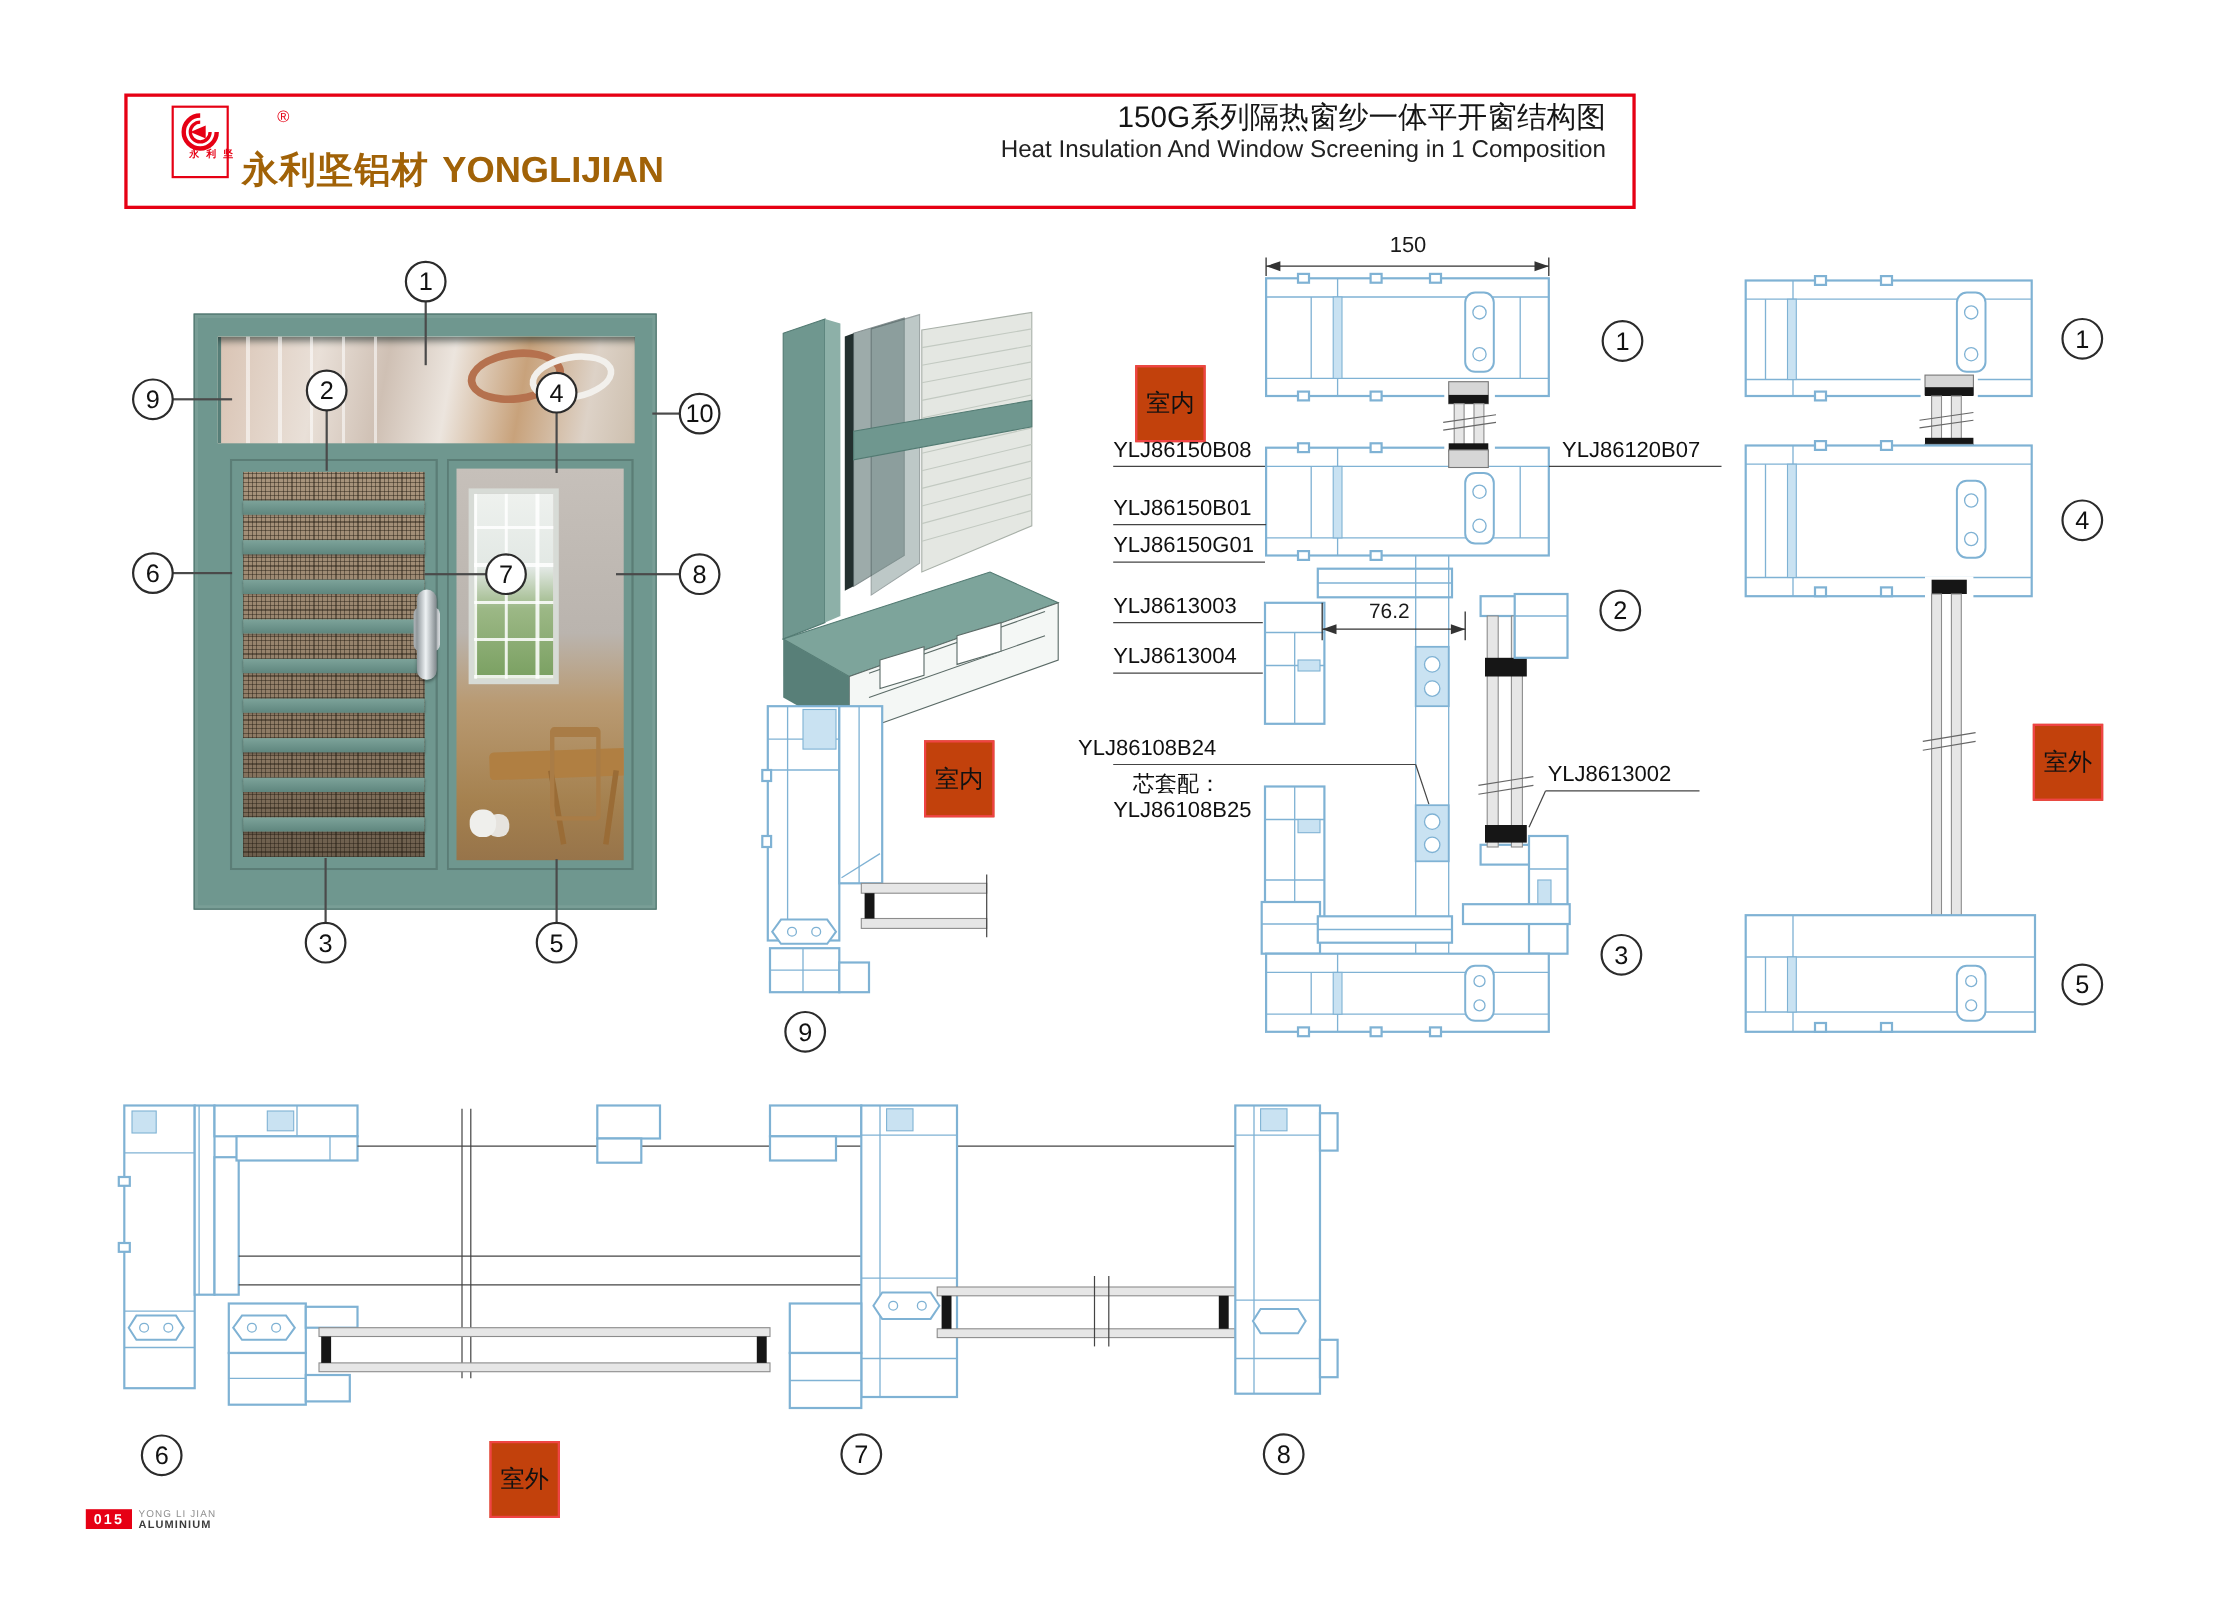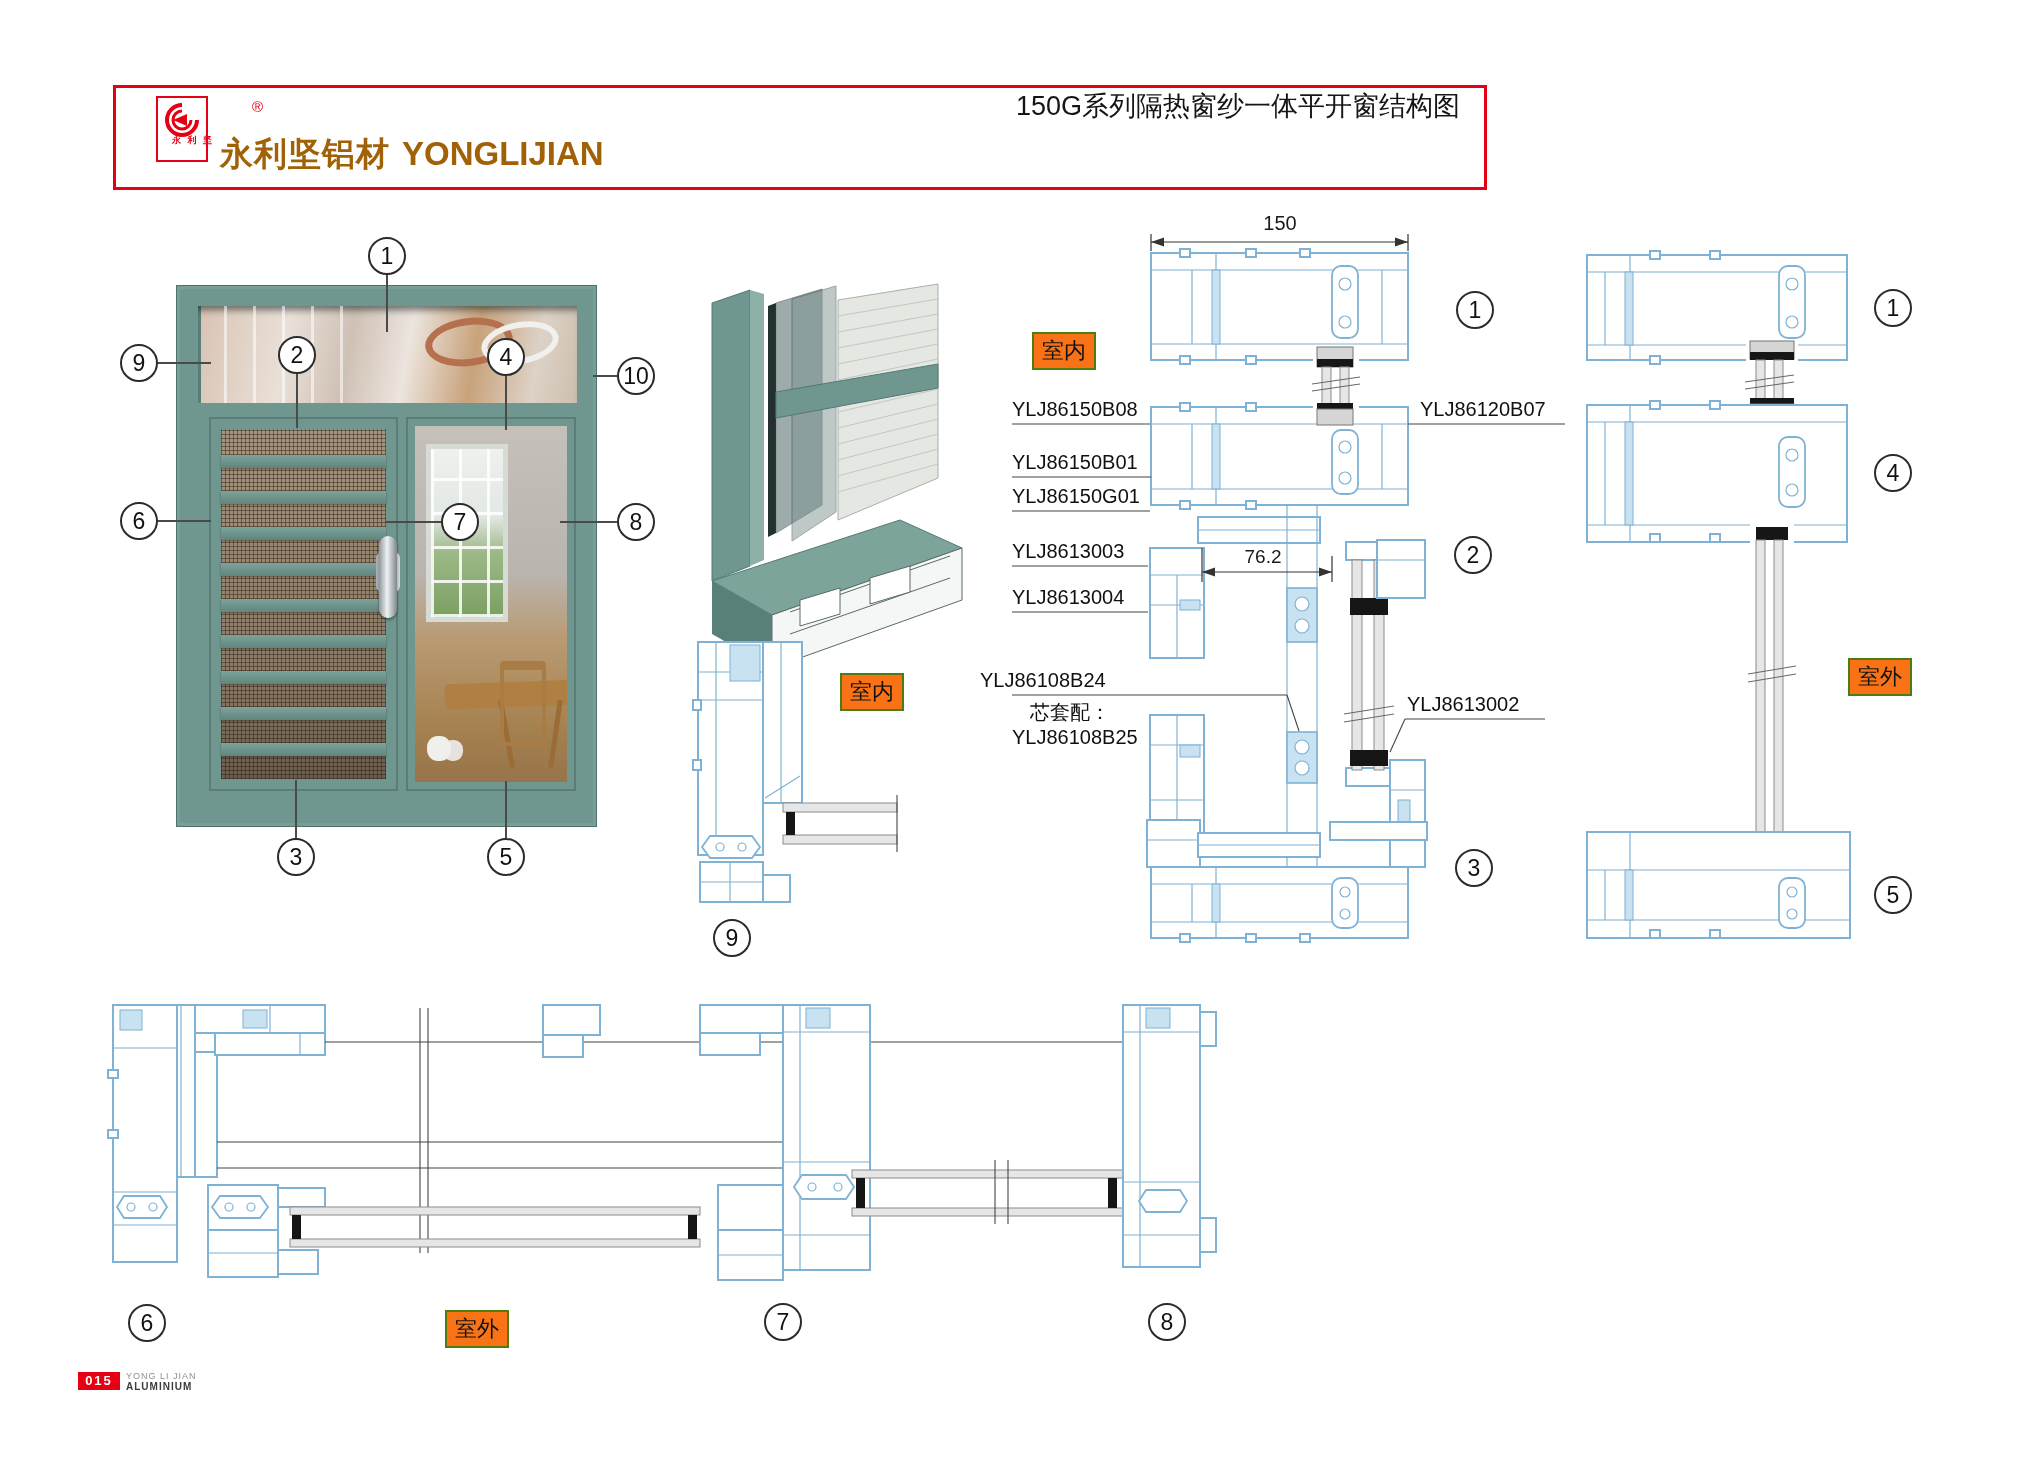--- a/index.html
+++ b/index.html
@@ -60,21 +60,21 @@
   .gk{fill:#161616;stroke:none;}
   .dim{stroke:#333;stroke-width:1.2;fill:none;}
   .dimf{fill:#333;stroke:none;}
   .ll{stroke:#444;stroke-width:1.1;fill:none;}
   .brk{stroke:#666;stroke-width:1;fill:none;}
   .cw{fill:#fff;stroke:#7fb2d4;stroke-width:1.2;}
   
   .co{position:absolute;width:38px;height:38px;border:2px solid #2b2b2b;border-radius:50%;background:#fff;
       display:flex;align-items:center;justify-content:center;font-size:23px;color:#111;box-sizing:border-box;}
   .lead{position:absolute;background:#4a4a4a;}
-  .rlabel{position:absolute;border:2px solid #4d7c0f;background:#f97316;font-size:22px;padding:2px 8px;color:#111;white-space:nowrap;}
+  .rlabel{position:absolute;border:2px solid #ef4444;background:#c2410c;font-size:22px;padding:18px 8px;color:#111;white-space:nowrap;}
   .plabel{position:absolute;font-size:20px;color:#101010;white-space:nowrap;}
   .dimtext{position:absolute;font-size:19px;color:#1a1a1a;text-align:center;}
   
   .pgno{position:absolute;left:78px;top:1372px;width:42px;height:18px;background:#e60014;color:#fff;
         font-size:13px;font-weight:bold;text-align:center;line-height:18px;letter-spacing:2px;}
   .ft1{position:absolute;left:126px;top:1371px;font-size:9px;color:#8f8f8f;letter-spacing:1px;}
   .ft2{position:absolute;left:126px;top:1381px;font-size:10px;color:#3c3c3c;font-weight:bold;letter-spacing:1px;}
 </style>
 </head>
 <body>
@@ -89,20 +89,21 @@
         <path d="M12 20 l14 -6 l0 12 z" fill="#e60014"></path>
       </svg>
       <div class="logo-chars">永 利 坚</div>
       <div class="reg">®</div>
     </div>
     <div class="brand">
       <span>永利坚铝材</span><span class="en">YONGLIJIAN</span>
     </div>
     <div class="titles">
       <div class="t-cn">150G系列隔热窗纱一体平开窗结构图</div>
+      <div class="t-en">Heat Insulation And Window Screening in 1 Composition</div>
     </div>
   </div>
 
   <div class="win">
     <div class="transom">
       <div class="tr-lines"></div>
       <div class="tr-ring"></div>
       <div class="tr-ring2"></div>
     </div>
     <div class="sash left">

